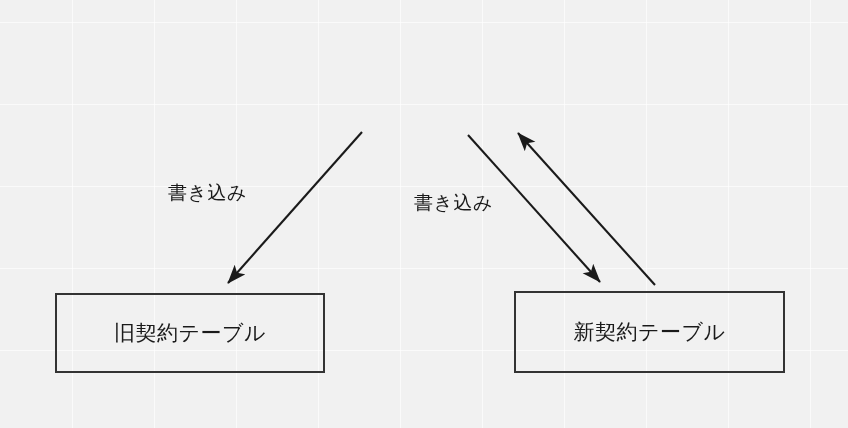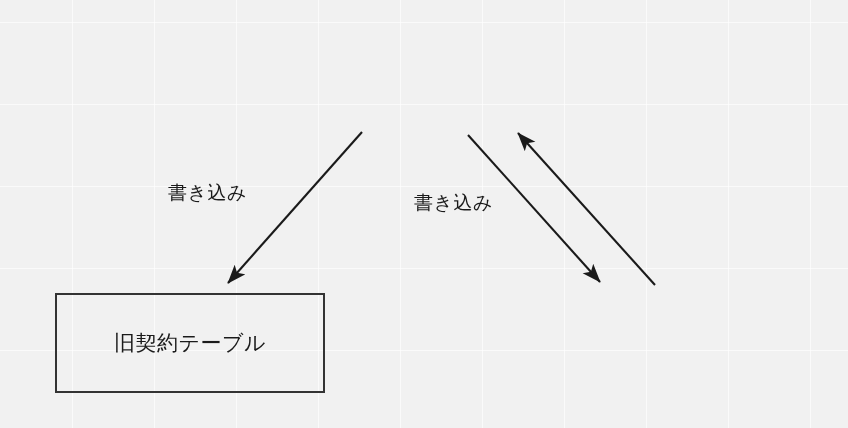--- a/index.html
+++ b/index.html
@@ -52,21 +52,21 @@
   #node-app {
     left: 284px;
     top: 36px;
     width: 267px;
     height: 81px;
   }
   #node-old {
     left: 55px;
     top: 293px;
     width: 270px;
-    height: 100px;
+    height: 80px;
   }
   #node-new {
     left: 514px;
     top: 291px;
     width: 271px;
     height: 82px;
   }
   .edge-label {
     position: absolute;
     color: #1a1a1a;
@@ -106,19 +106,22 @@
     <line x1="468" y1="135" x2="600" y2="282" stroke="#1a1a1a" stroke-width="2.1" marker-end="url(#arrowhead)"></line>
 
     <line x1="655" y1="285" x2="518" y2="133" stroke="#1a1a1a" stroke-width="2.1" marker-end="url(#arrowhead)"></line>
   </svg>
 
 
   <div class="node" id="node-old">
     <span class="node-label">旧契約テーブル</span>
   </div>
 
+  <div class="node" id="node-new">
+    <span class="node-label">新契約テーブル</span>
+  </div>
 
   <div class="edge-label" id="edge-label-write-old">書き込み</div>
 
   <div class="edge-label" id="edge-label-write-new">書き込み</div>
 
 
 </div>
 
 </body></html>

